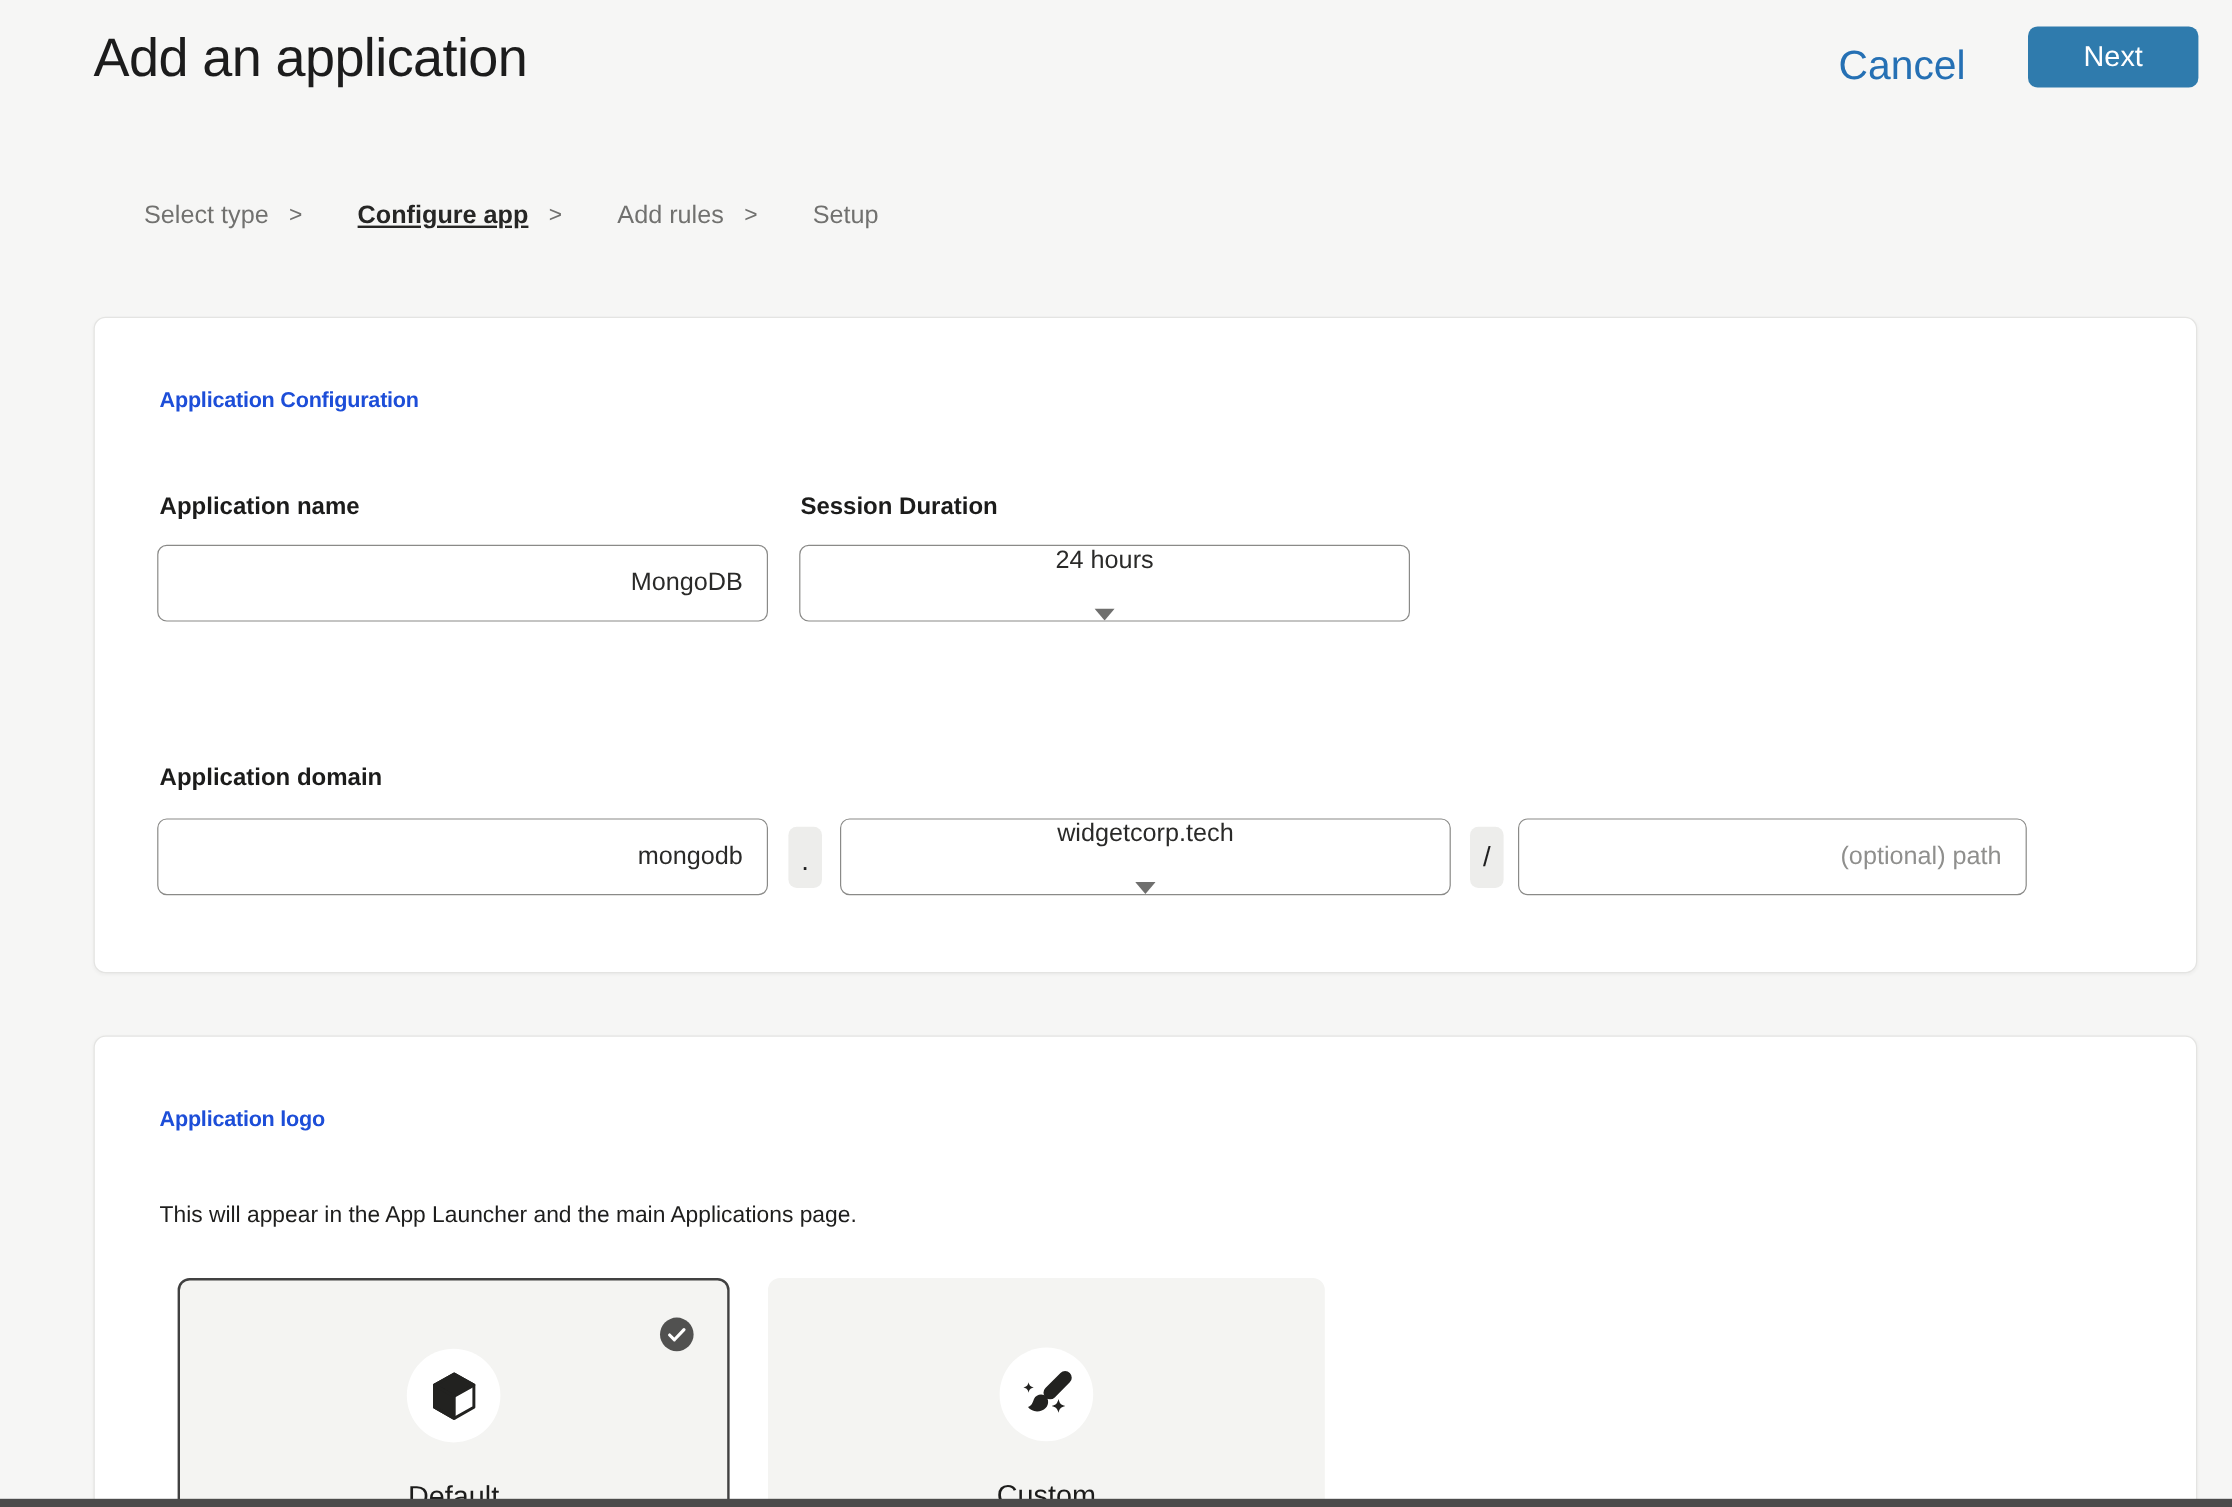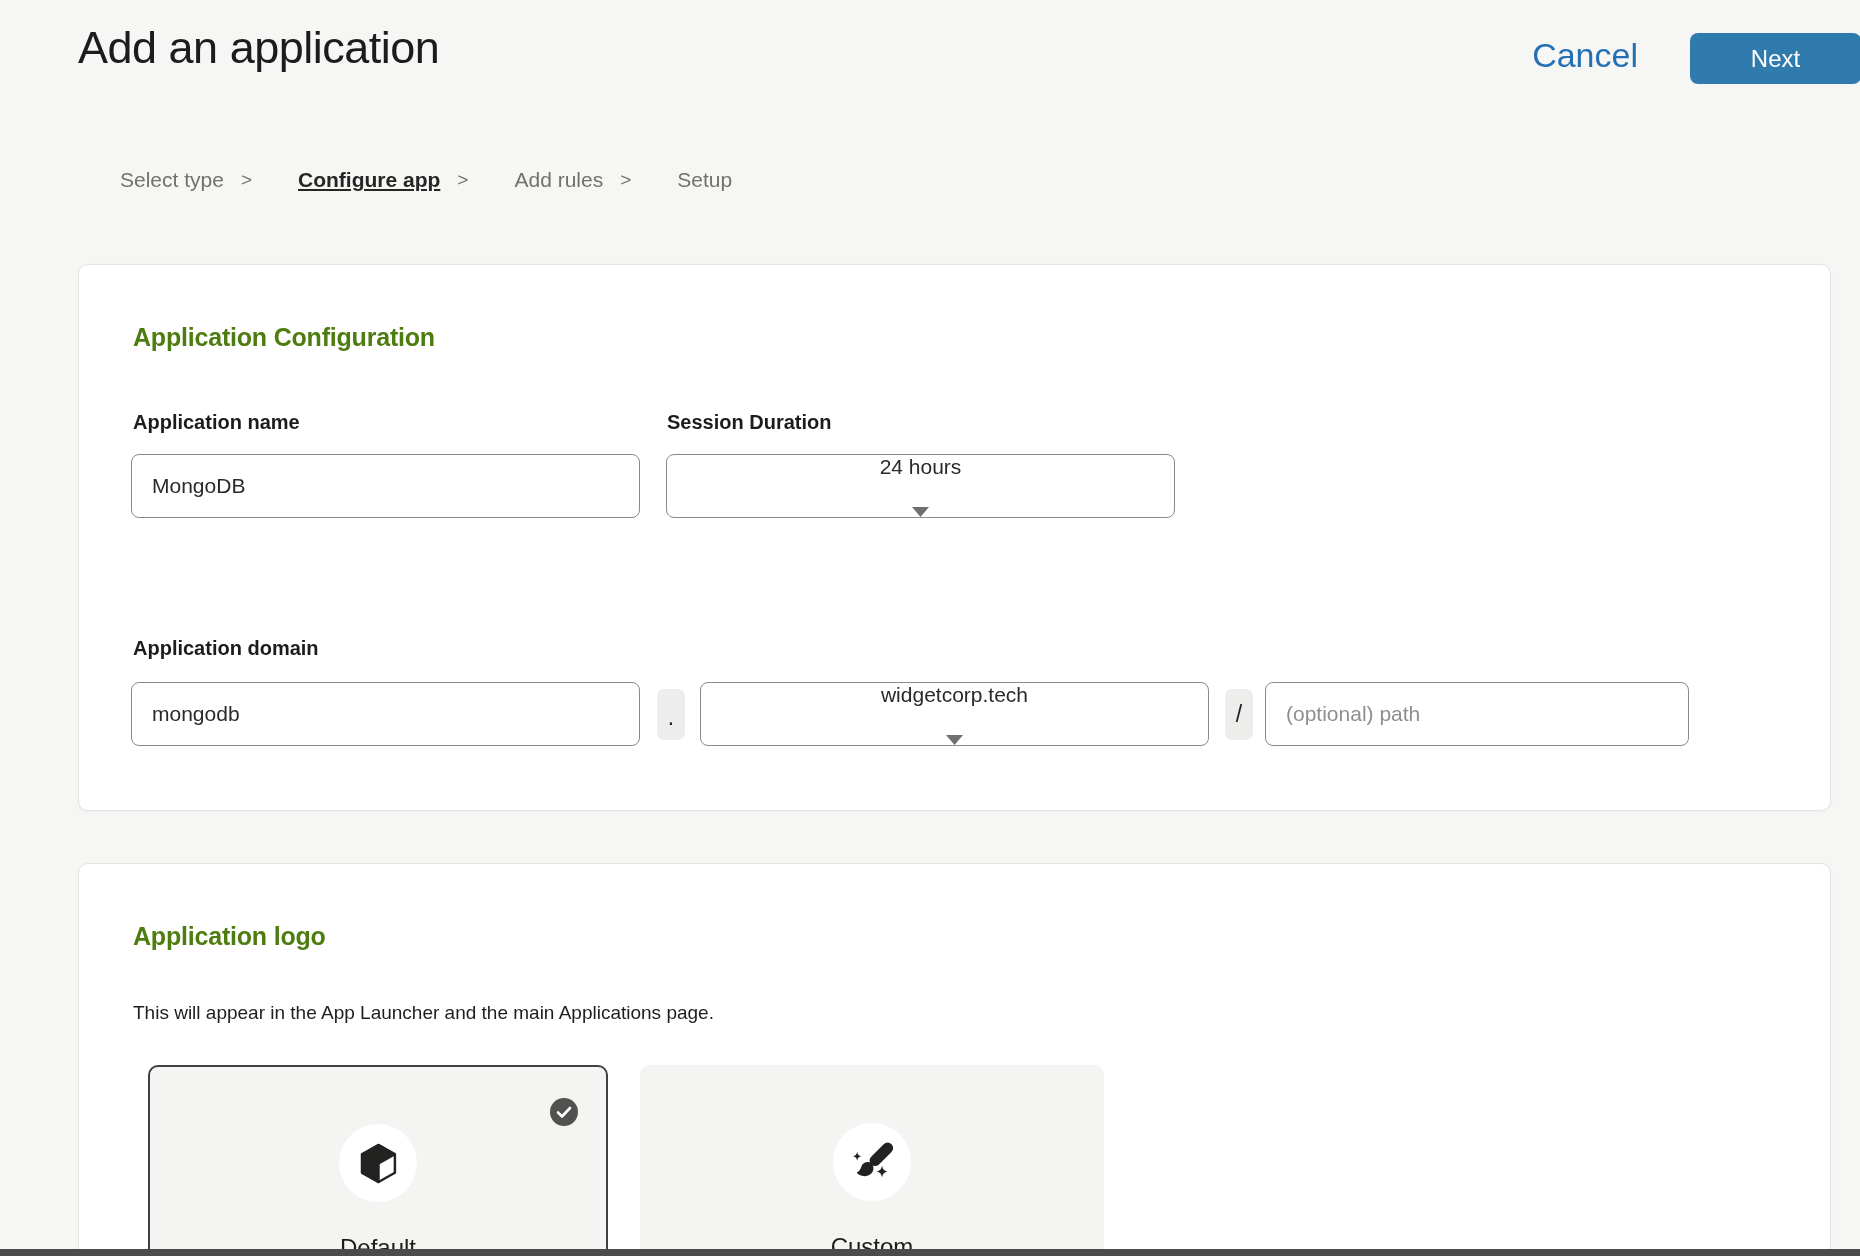--- a/index.html
+++ b/index.html
@@ -30,22 +30,22 @@
     position: absolute;
     right: 222px; top: 36px;
     font-size: 34px;
     color: #2570b4;
     cursor: pointer;
     background: none; border: none;
     font-family: inherit;
   }
   .next-btn {
     position: absolute;
-    left: 1690px; top: 33px;
-    width: 171px; height: 51px;
+    left: 1690px; top: 22px;
+    width: 142px; height: 51px;
     background: #2f7bad;
     color: #ffffff;
     font-size: 24px;
     font-family: inherit;
     border: none;
     border-radius: 8px;
     cursor: pointer;
     display: flex; align-items: center; justify-content: center;
   }
 
@@ -72,23 +72,23 @@
     border: 1px solid #e4e4e2;
     border-radius: 10px;
     box-shadow: 0 1px 3px rgba(0,0,0,0.04);
   }
   .card-1 { top: 264px; height: 547px; }
   .card-2 { top: 863px; height: 520px; }
 
   .card-heading {
     position: absolute;
     left: 54px;
-    font-size: 25px;
+    font-size: 18px;
     font-weight: 700;
-    color: #4d7c0f;
+    color: #1d4ed8;
     letter-spacing: -0.2px;
   }
   .card-1 .card-heading { top: 58px; }
   .card-2 .card-heading { top: 58px; }
 
   .field-label {
     position: absolute;
     font-size: 20px;
     font-weight: 700;
     color: #1c1c1b;
@@ -97,21 +97,21 @@
   .text-input, .select-box {
     position: absolute;
     height: 64px;
     border: 1.5px solid #8a8a88;
     border-radius: 8px;
     background: #ffffff;
     font-size: 21px;
     color: #2a2a29;
     font-family: inherit;
   }
-  .text-input { padding: 0 20px; }
+  .text-input { padding: 0 20px; text-align: right; }
   .text-input::placeholder { color: #8f8f8d; }
   .select-box {
     display: flex;
     align-items: center;
     justify-content: space-between;
     padding: 0 20px;
     cursor: pointer;
     flex-direction: column;
   }
   .caret-icon { flex: 0 0 auto; }

